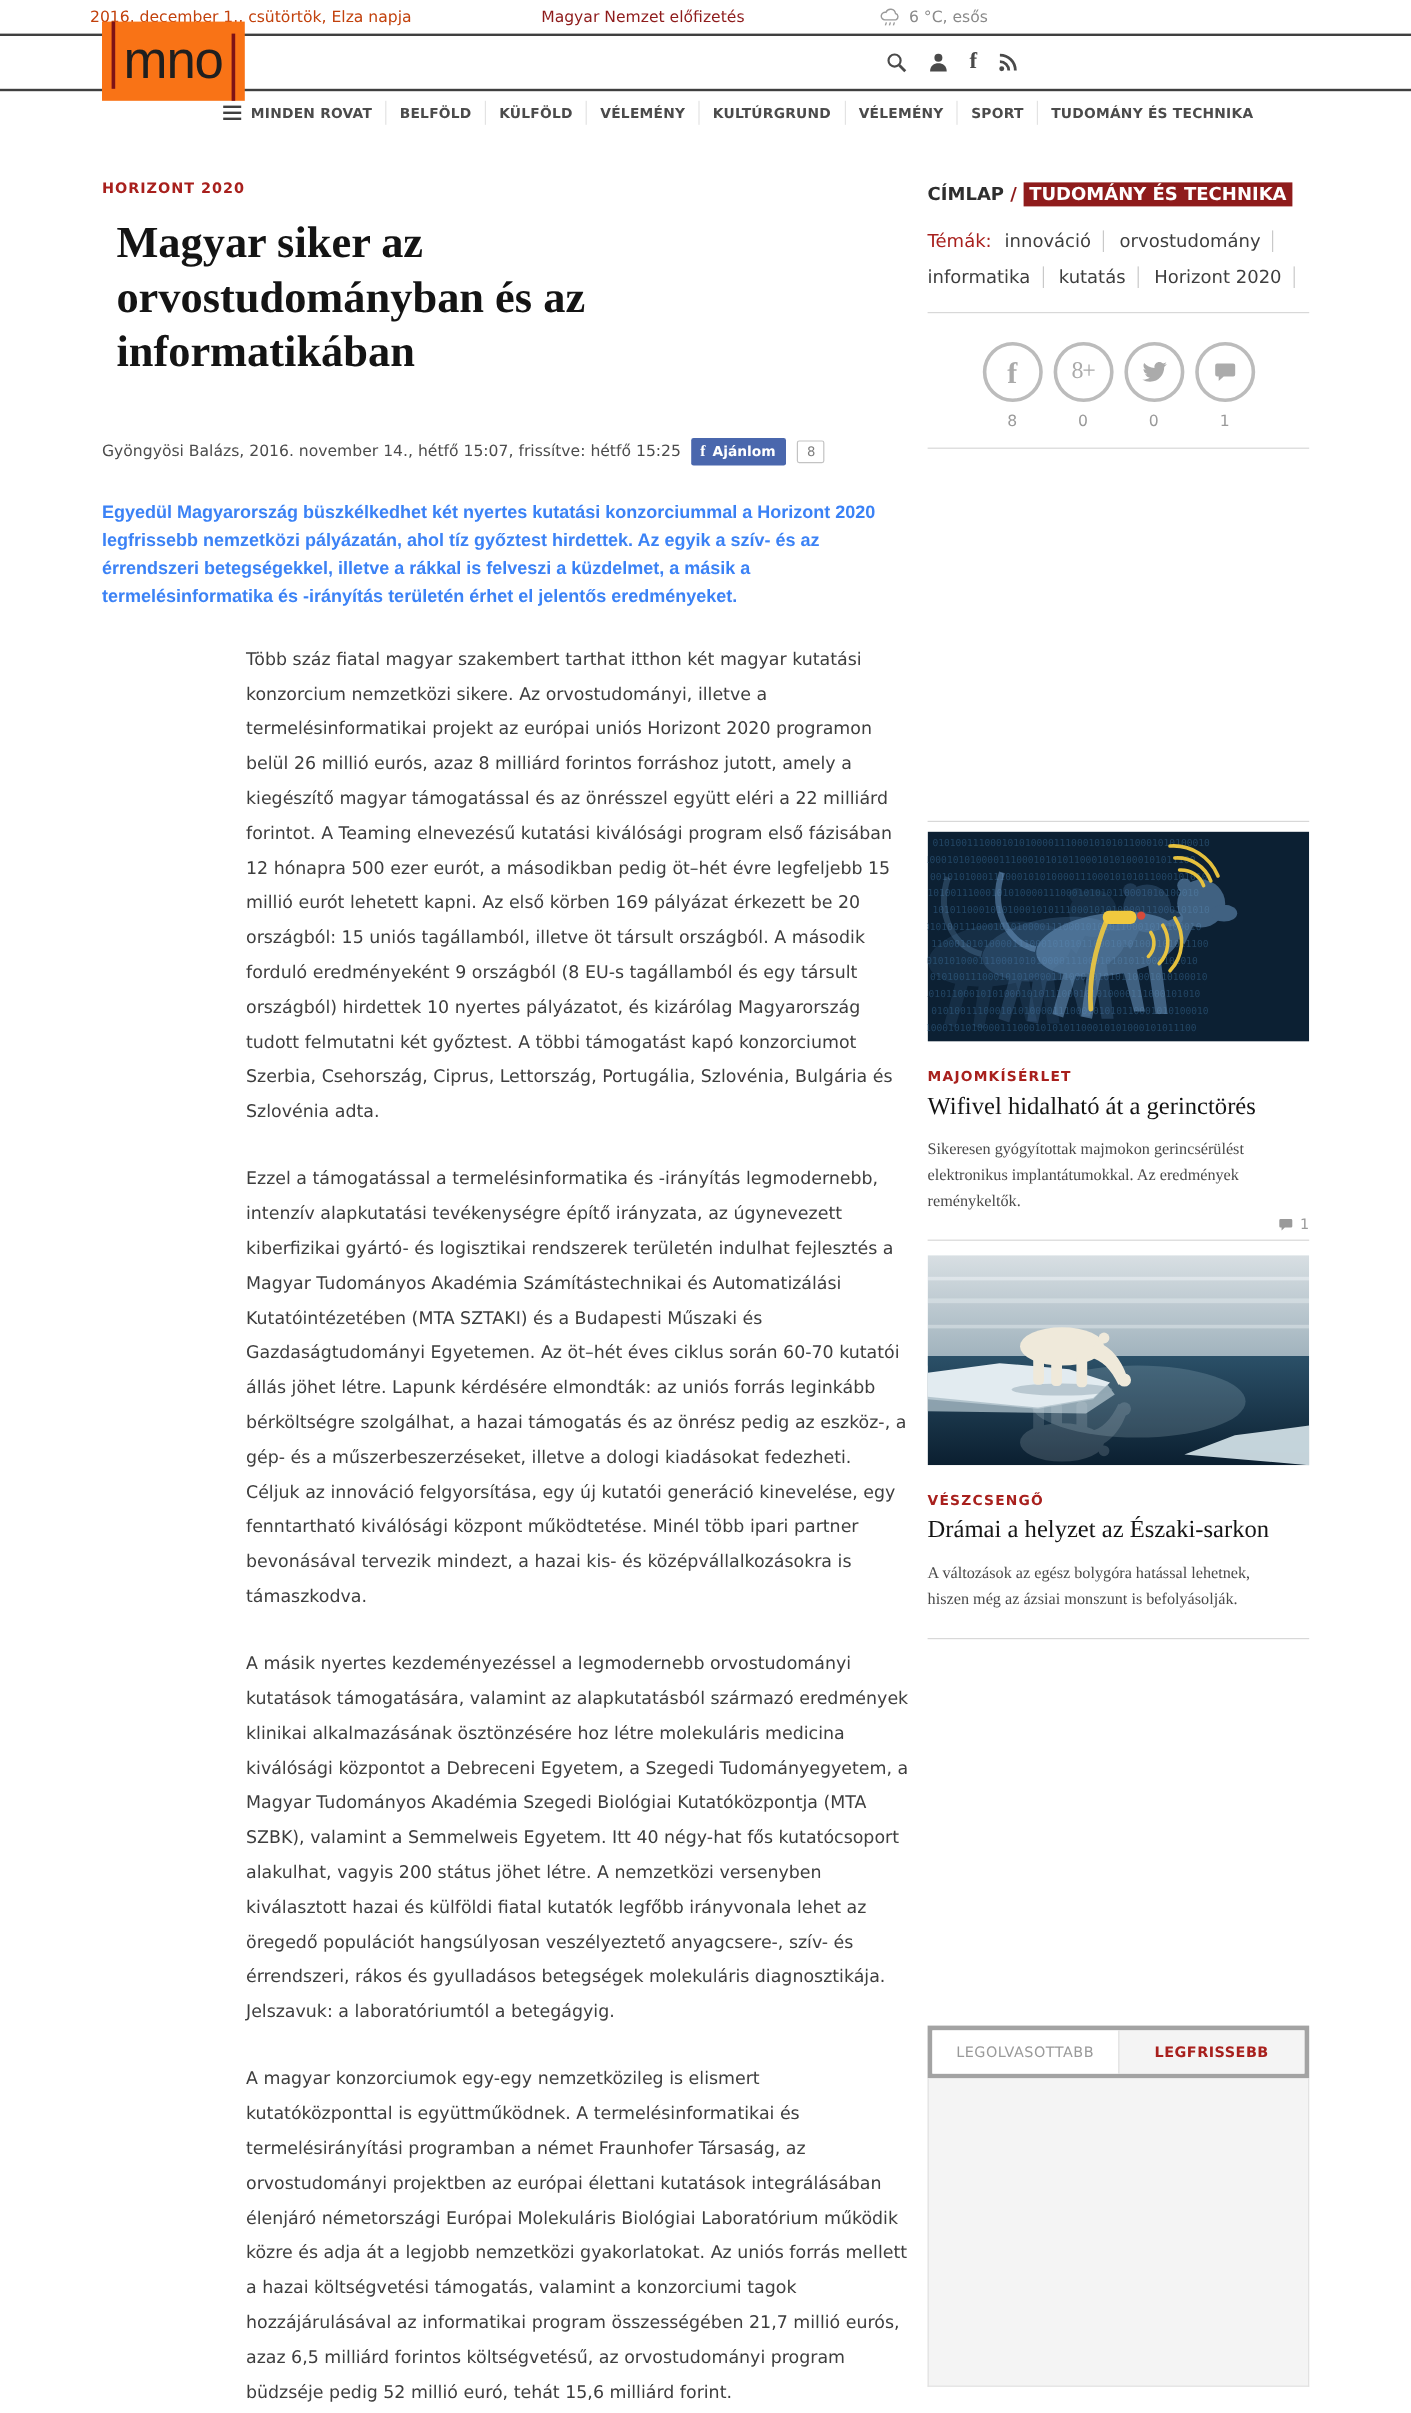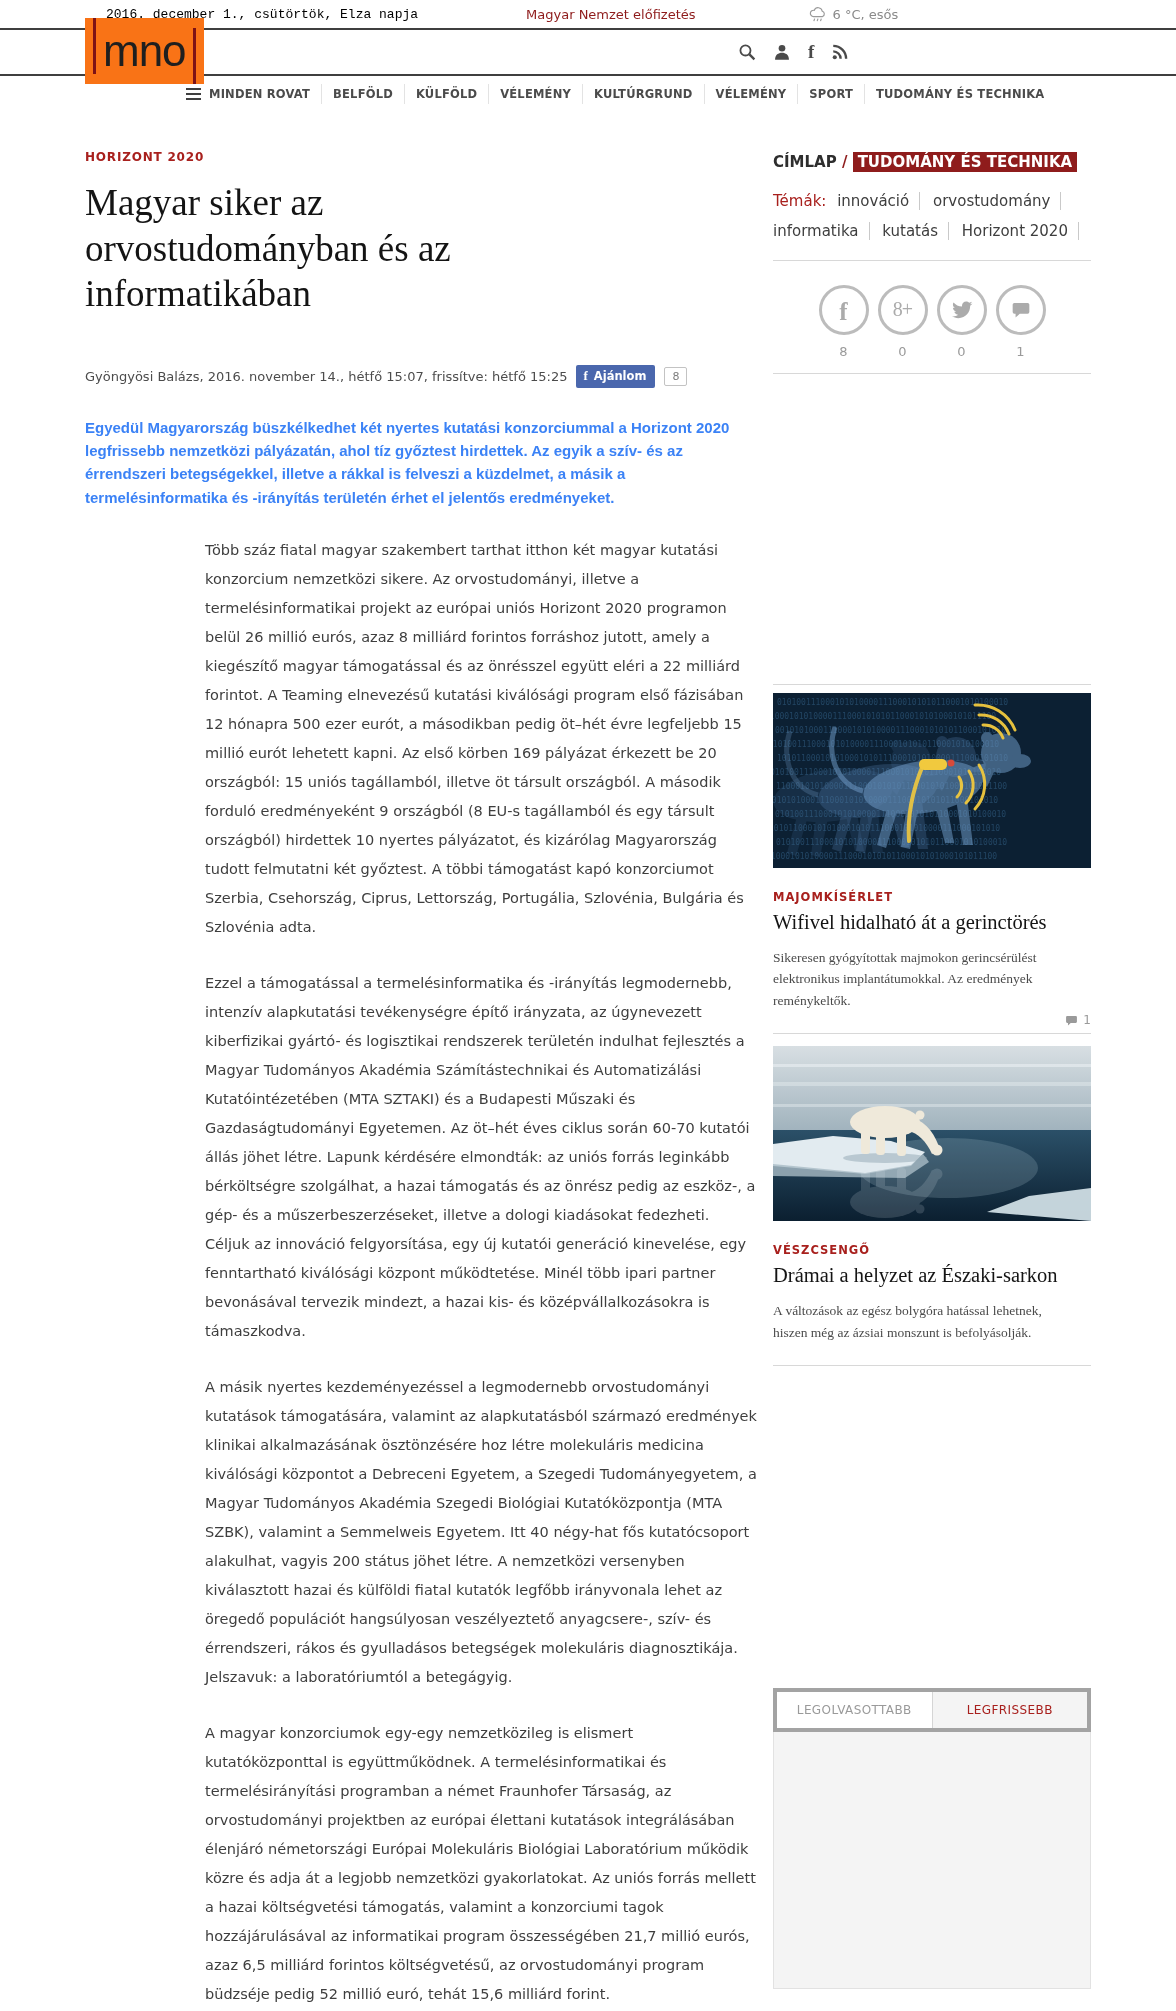--- a/index.html
+++ b/index.html
@@ -2,21 +2,21 @@
 <html lang="hu"><head>
 <meta charset="utf-8">
 <style>
   html,body{margin:0;padding:0;}
   body{
     width:1176px;height:2011px;overflow:hidden;background:#fff;
     font-family:"DejaVu Sans",sans-serif;color:#3e3e3e;position:relative;
   }
   
   .topbar{height:28px;display:flex;align-items:center;font-size:13px;}
-  .topbar-date{color:#000000;margin-left:106px;font-family:Liberation Mono, monospace;}
+  .topbar-date{color:#c2410c;margin-left:75px;}
   .topbar-sub{color:#8e1b1b;margin-left:108px;cursor:pointer;}
   .topbar-weather{margin-left:112px;color:#8a8a8a;display:flex;align-items:center;gap:5px;}
   
   .brandband{height:44px;border-top:2px solid #3f3f3f;border-bottom:2px solid #3f3f3f;position:relative;}
   .logo{position:absolute;left:85px;top:-12px;height:66px;background:#f97316;display:flex;align-items:center;padding:0 8px;z-index:2;cursor:pointer;}
   .logo-bar{width:3px;background:#7d1216;height:56px;}
   .logo-bar.l{margin-right:7px;transform:translateY(-5px);}
   .logo-bar.r{margin-left:7px;transform:translateY(5px);}
   .logo-text{font-family:"Liberation Sans",sans-serif;font-weight:400;font-size:44px;color:#1f1f1f;letter-spacing:-1px;line-height:1;}
   .hdr-icons{position:absolute;left:738px;top:0;height:100%;display:flex;align-items:center;gap:17px;}
@@ -27,21 +27,21 @@
   .burger{display:inline-block;margin-right:8px;cursor:pointer;}
   .burger i{display:block;width:15px;height:2.5px;background:#3f3f3f;margin:2.5px 0;}
   .nav-item{padding:3px 11px;cursor:pointer;letter-spacing:.2px;border-left:1px solid #e3e3e3;}
   .nav-item.first{border-left:none;padding-left:0;}
   
   .container{display:flex;width:1006px;margin-left:85px;}
   main{width:670px;flex:none;}
   aside{width:318px;flex:none;margin-left:18px;}
   
   .kicker{margin-top:38px;color:#a8201d;font-size:12px;letter-spacing:.8px;font-weight:600;}
-  h1{font-family:"Liberation Serif",serif;font-size:37px;line-height:1.23;font-weight:400;color:#141414;margin:16px 0 0;width:500px;}
+  h1{font-family:"Liberation Serif",serif;font-size:37px;line-height:1.23;font-weight:700;color:#141414;margin:16px 12px 0;width:500px;}
   .byline-row{margin-top:48px;display:flex;align-items:center;gap:9px;font-size:13px;color:#4c4c4c;}
   .fb-btn{background:#4a67ad;color:#fff;font-size:11.5px;font-weight:bold;padding:3px 9px 4px 7px;border-radius:2px;display:flex;gap:6px;align-items:center;cursor:pointer;}
   .fb-f{font-family:"Liberation Serif",serif;font-weight:bold;font-size:13px;}
   .fb-count{border:1px solid #c3c3c3;color:#7d7d7d;font-size:11px;padding:2px 7px;border-radius:2px;background:#fff;}
   .lead{margin-top:28px;font-weight:bold;font-size:15px;line-height:1.56;color:#3b82f6;font-family:"Liberation Sans",sans-serif;width:664px;}
   .bodytext p{margin:27px 0 0 120px;width:552px;font-size:14.5px;line-height:2.0;color:#3e3e3e;}
   .bc{font-size:15px;font-weight:bold;color:#2e2e2e;line-height:1.7;}
   .bc-home{cursor:pointer;}
   .bc-sep{color:#8e1b1b;}
   .bc-hl{background:#8f1c1c;color:#fff;padding:1px 5px;cursor:pointer;box-decoration-break:clone;-webkit-box-decoration-break:clone;}
@@ -61,21 +61,21 @@
   .sb-spacer1{height:296px;}
   .sb-img{display:block;margin-top:8px;cursor:pointer;}
   .sb-kicker{margin-top:22px;color:#a8201d;font-size:11.5px;letter-spacing:1px;font-weight:600;}
   .sb-title{font-family:"Liberation Serif",serif;font-size:20.5px;font-weight:500;color:#141414;margin-top:7px;cursor:pointer;}
   .sb-teaser{margin-top:13px;font-size:13.5px;line-height:1.6;color:#4a4a4a;width:276px;font-family:Liberation Serif, serif;}
   .badge-row{display:flex;justify-content:flex-end;align-items:center;gap:5px;color:#9a9a9a;font-size:12px;margin-top:2px;cursor:pointer;}
   .sb-spacer2{height:318px;}
   .tabs{display:flex;border:4px solid #a3a3a3;margin-top:4px;}
   .tab{flex:1;text-align:center;padding:11px 0;font-size:12px;letter-spacing:.4px;cursor:pointer;}
   .tab.inactive{background:#fff;color:#9a9a9a;border-right:1px solid #d5d5d5;}
-  .tab.active{background:#f4f4f4;color:#a8201d;font-weight:normal;}
+  .tab.active{background:#f4f4f4;color:#a8201d;font-weight:bold;}
   .panel{height:256px;background:#f4f4f4;border:1px solid #e2e2e2;border-top:0;}
 </style>
 </head>
 <body>
 
 <div class="topbar">
   <span class="topbar-date">2016. december 1., csütörtök, Elza napja</span>
   <span class="topbar-sub">Magyar Nemzet előfizetés</span>
   <span class="topbar-weather">
     <svg width="20" height="17" viewBox="0 0 24 20" fill="none" stroke="#9a9a9a" stroke-width="1.4">

